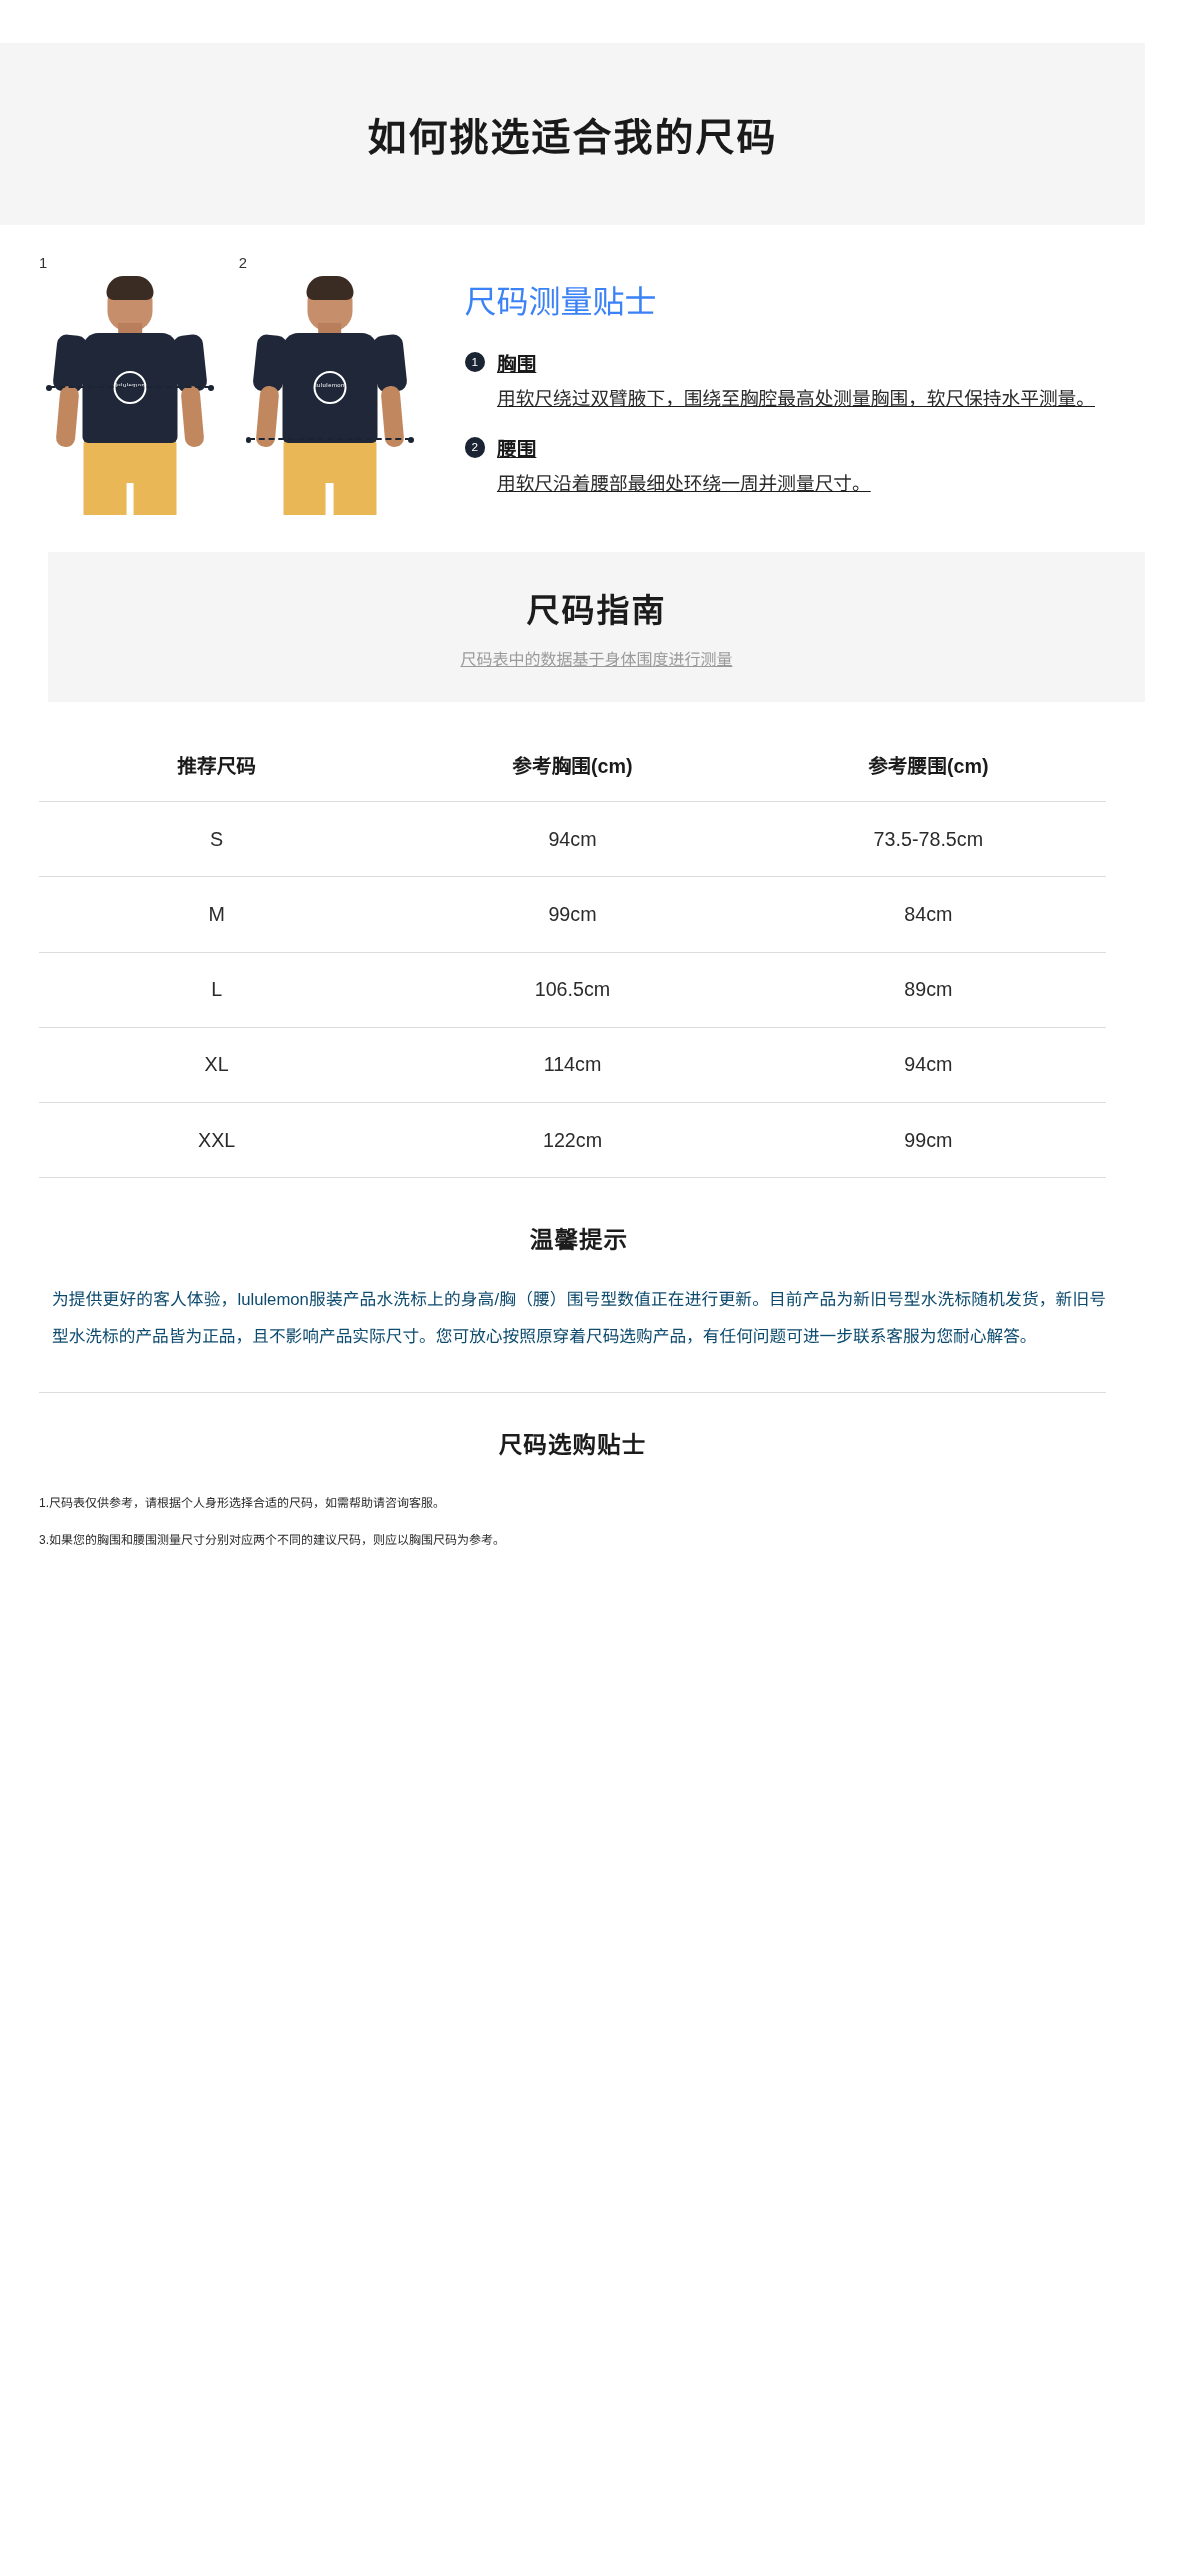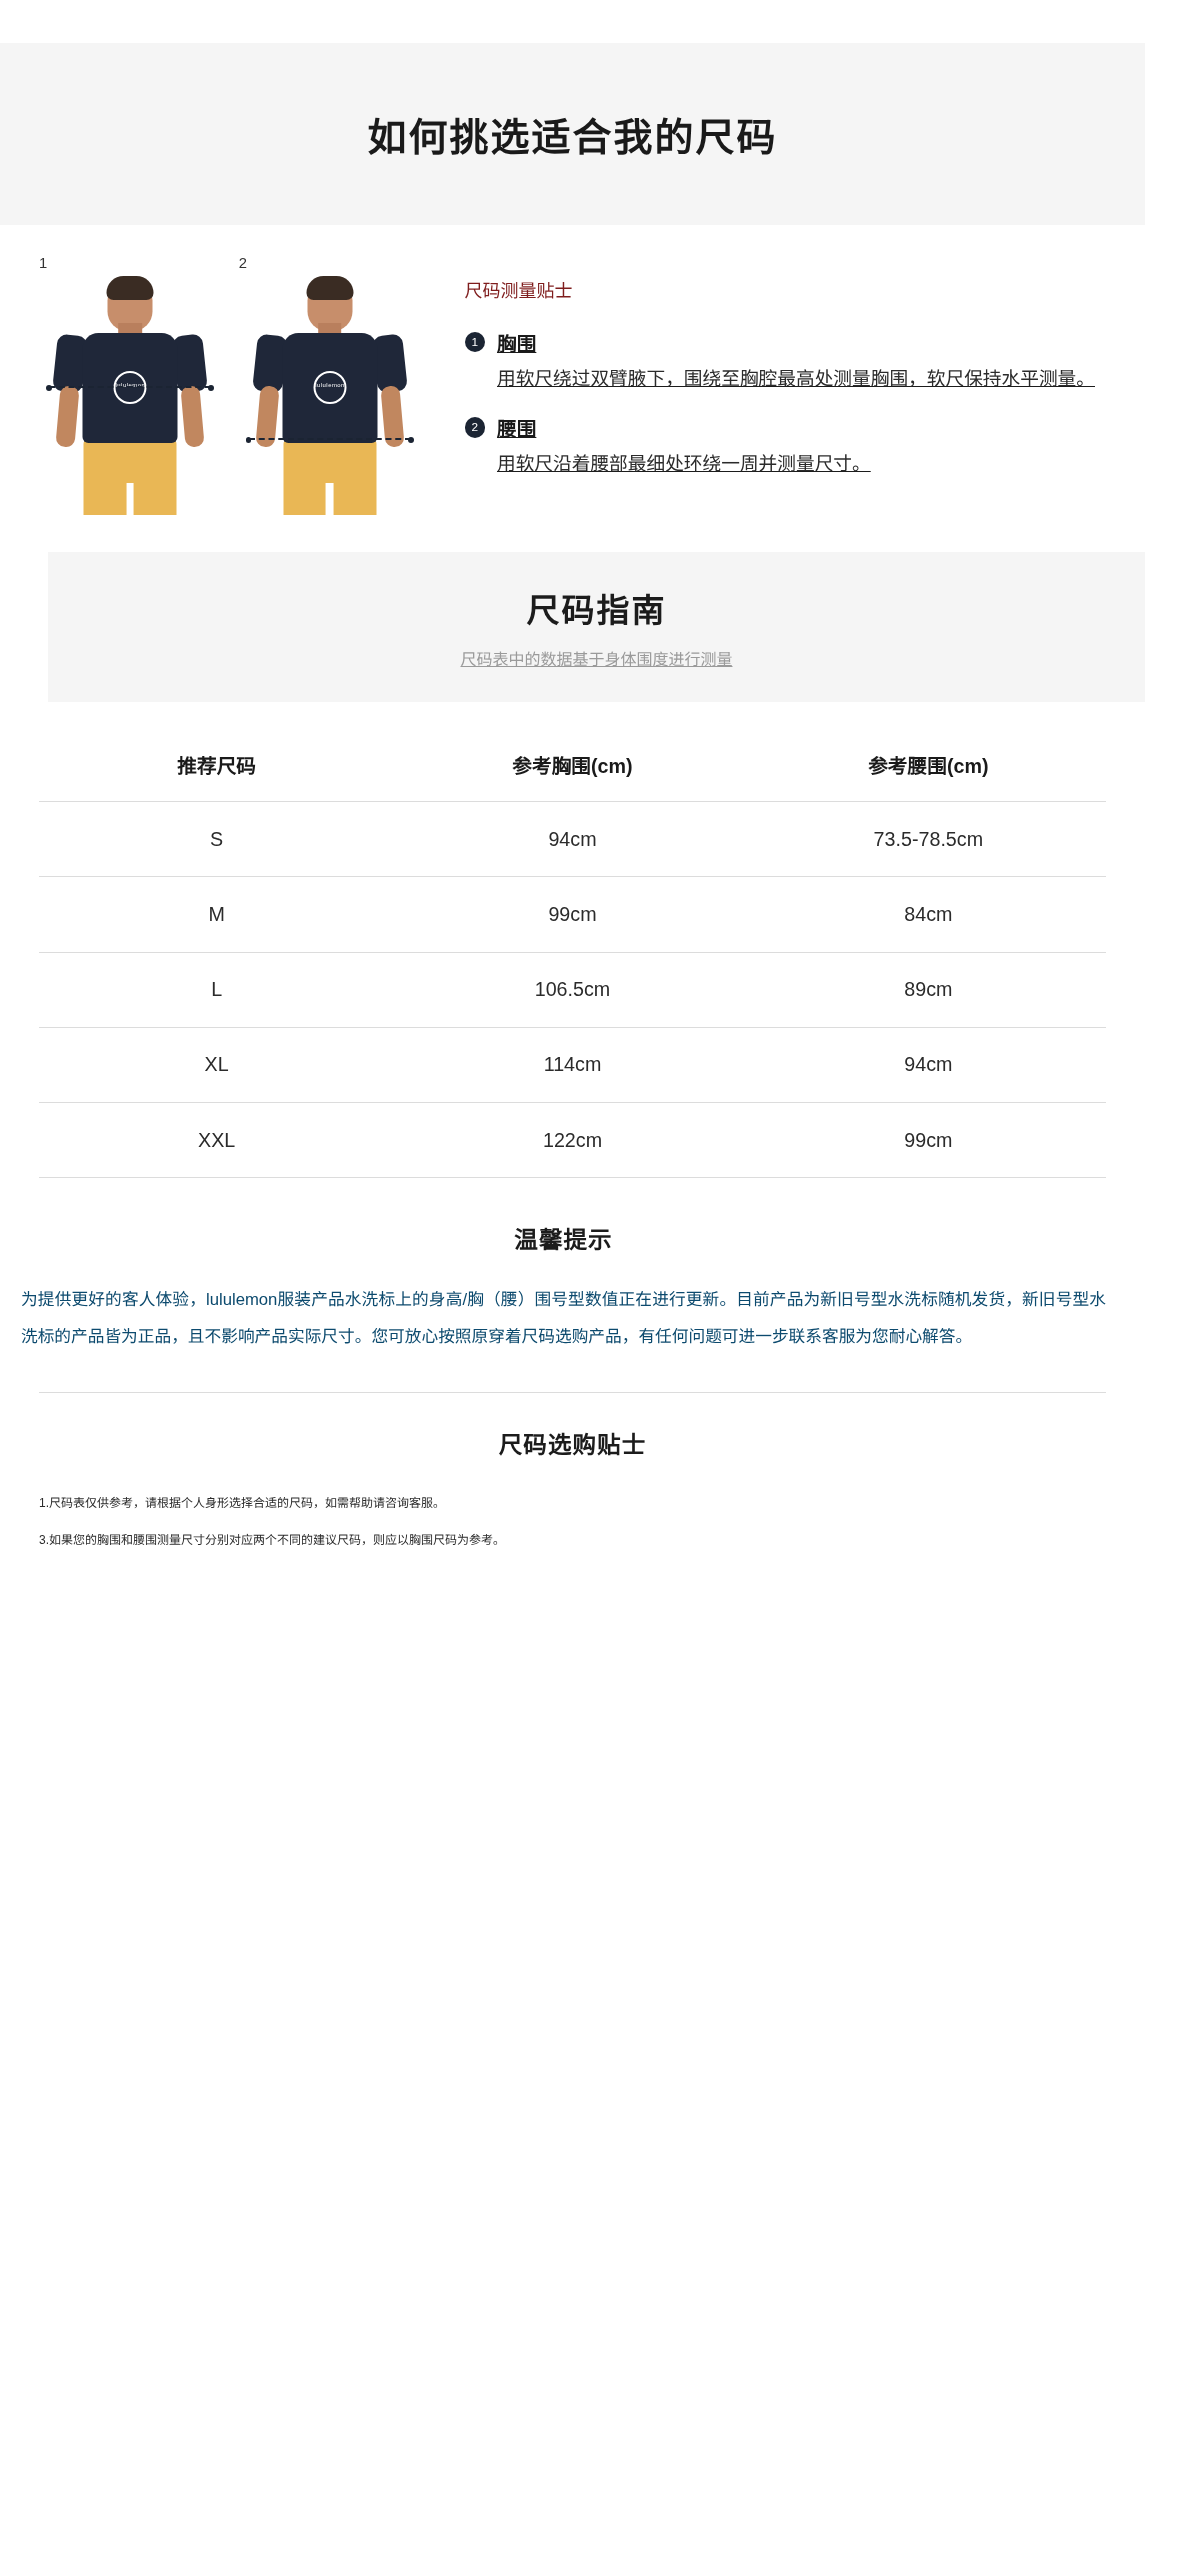--- a/index.html
+++ b/index.html
@@ -178,23 +178,23 @@
   }
   .dot-end.l { left: -3px; }
   .dot-end.r { right: -3px; }
 
   .tips {
     flex: 1;
     padding-left: 31.5px;
     padding-top: 21.7px;
   }
   .tips h2 {
-    font-size: 18px;
+    font-size: 32px;
     font-weight: 400;
-    color: #7f1d1d;
+    color: #3b82f6;
     margin-bottom: 25.6px;
   }
   .tip-row { display: flex; margin-bottom: 17.7px; }
   .tip-badge {
     flex: 0 0 auto;
     width: 20.7px; height: 20.7px;
     border-radius: 50%;
     background: #1b2433;
     color: #ffffff;
     font-size: 11.8px;
@@ -255,21 +255,21 @@
     text-align: center;
     padding: 25.6px 0;
     border-top: 1px solid #dcdcdc;
   }
   tbody tr:last-child td { border-bottom: 1px solid #dcdcdc; }
   col.c1 { width: 33.3%; }
   col.c2 { width: 33.4%; }
   col.c3 { width: 33.3%; }
 
   
-  .notice { padding: 43px 39px 0 21px; }
+  .notice { padding: 43px 39px 0 52px; }
   .notice h3, .tipsbuy h3 {
     text-align: center;
     font-size: 23.6px;
     font-weight: 700;
     letter-spacing: 1px;
     margin-bottom: 25.6px;
   }
   .notice p {
     font-size: 16.7px;
     line-height: 37px;

